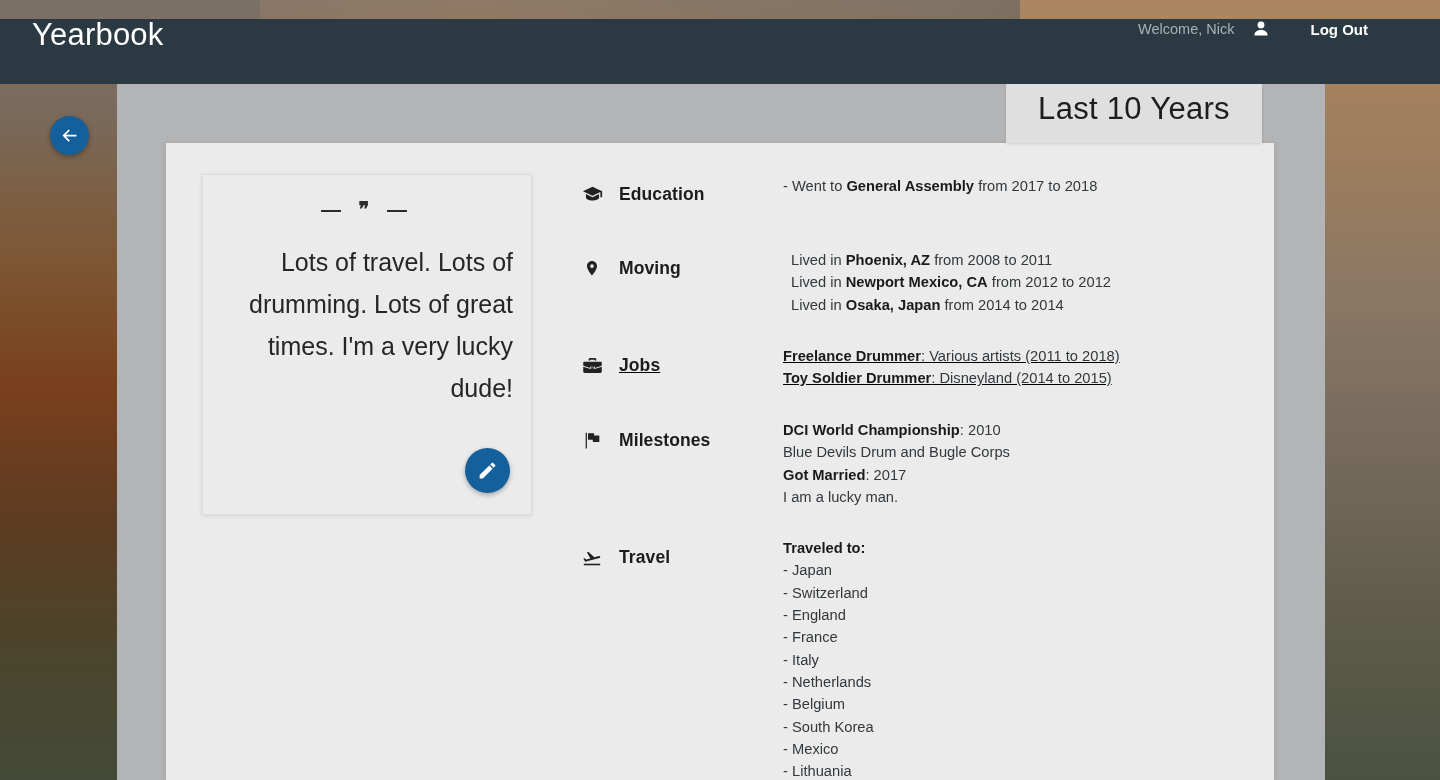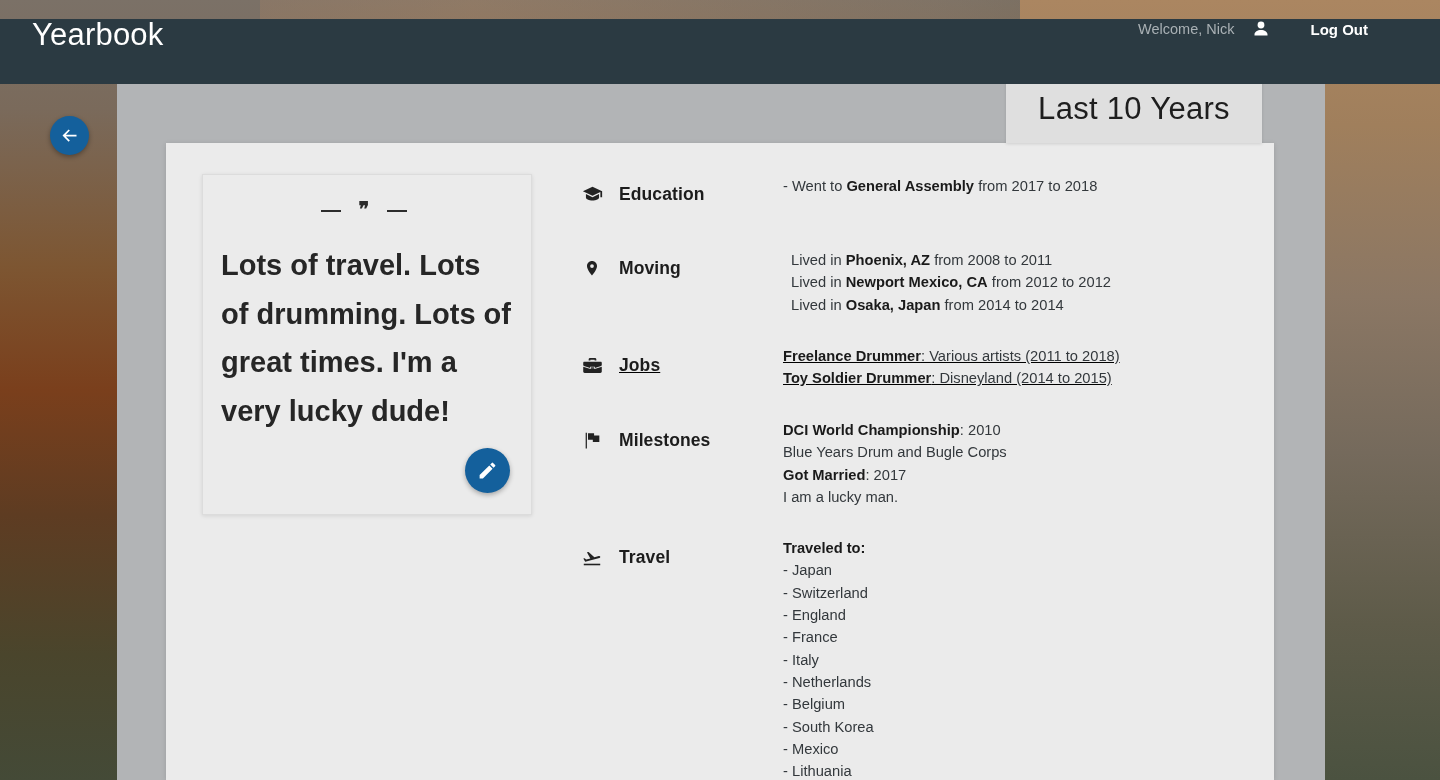--- a/index.html
+++ b/index.html
@@ -106,23 +106,23 @@
     border:1px solid #dcdcdc;
     box-shadow:0 1px 4px rgba(0,0,0,0.10);
   }
   #quote-ornament {
     text-align:center; margin-top:24px;
     font-size:20px; color:#2c2c2c; letter-spacing:6px;
     font-weight:700; line-height:1;
   }
   #quote-text {
     margin:22px 18px 0 18px;
-    font-size:29px; line-height:1.68;
-    color:#262626; text-align:left;
-    font-weight:700;
+    font-size:25px; line-height:1.68;
+    color:#262626; text-align:right;
+    font-weight:400;
   }
   #edit-fab {
     position:absolute; right:21px; bottom:21px;
     width:45px; height:45px; border-radius:50%;
     background:#14609c;
     display:flex; align-items:center; justify-content:center;
     cursor:pointer; border:none;
     box-shadow:0 2px 5px rgba(0,0,0,0.30);
   }
   #edit-fab svg { width:21px; height:21px; fill:#ffffff; }
@@ -259,21 +259,21 @@
             <span class="section-icon">
               <svg viewBox="0 0 24 24" width="20" height="21">
                 <path d="M4.4 2.6h1.5v19h-1.5z"></path>
                 <path d="M7.2 3.2h7.3v2.9h6.3v7.8H13v-2.9H7.2z"></path>
               </svg>
             </span>
             <span class="section-name">Milestones</span>
           </div>
           <div class="section-detail">
             <div class="line"><b>DCI World Championship</b><span>: 2010</span></div>
-            <div class="line"><span>Blue Years Drum and Bugle Corps</span></div>
+            <div class="line"><span>Blue Devils Drum and Bugle Corps</span></div>
             <div class="line"><b>Got Married</b><span>: 2017</span></div>
             <div class="line"><span>I am a lucky man.</span></div>
           </div>
         </div>
         <div class="section-row" style="top: 362px;">
           <div class="section-label" style="transform: translateY(11px);">
             <span class="section-icon">
               <svg viewBox="0 0 24 24" width="23" height="21">
                 <path d="M21.6 11.5c-.2-.8-1-1.3-1.8-1.1l-5.1 1.4-6.6-6.2-1.9.5 3.9 6.9-4.7 1.3-1.9-1.5-1.4.4 2.1 3.7 16.3-4.4c.8-.2 1.3-1.1 1.1-1.9z"></path>
                 <rect x="2.6" y="19.1" width="18.8" height="1.8"></rect>

